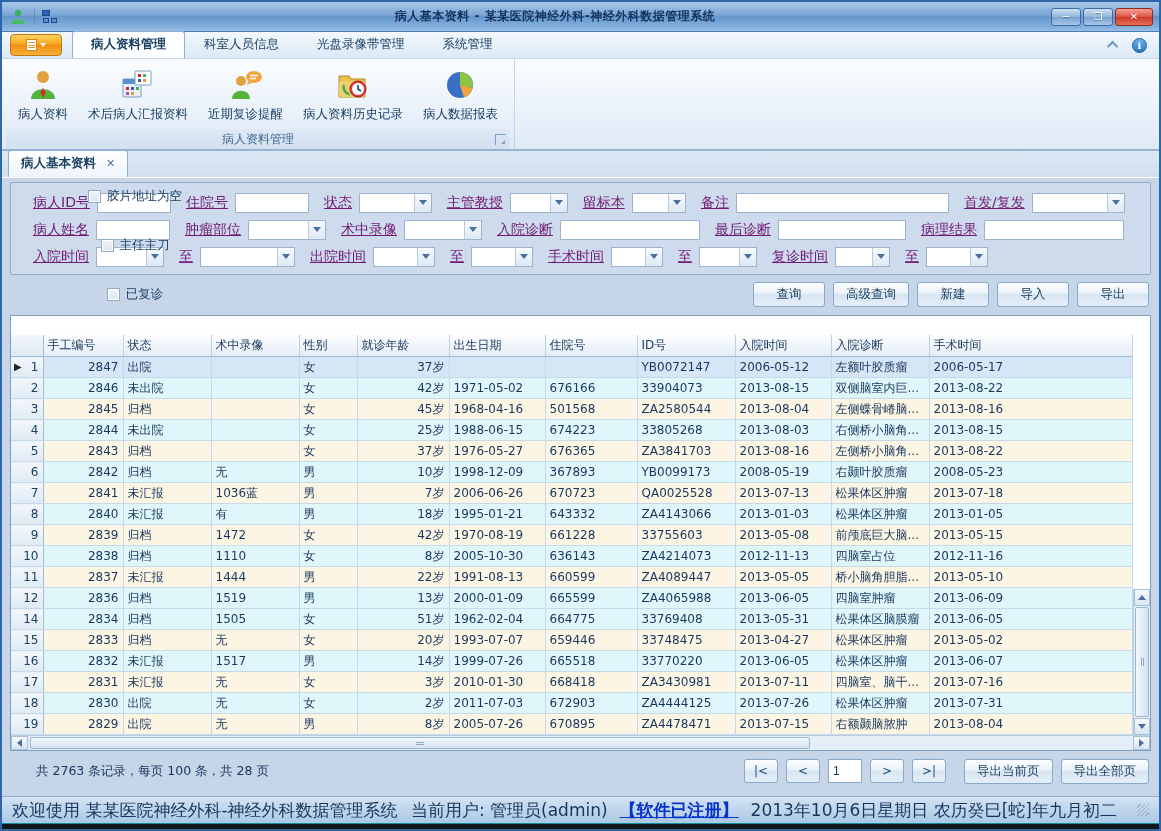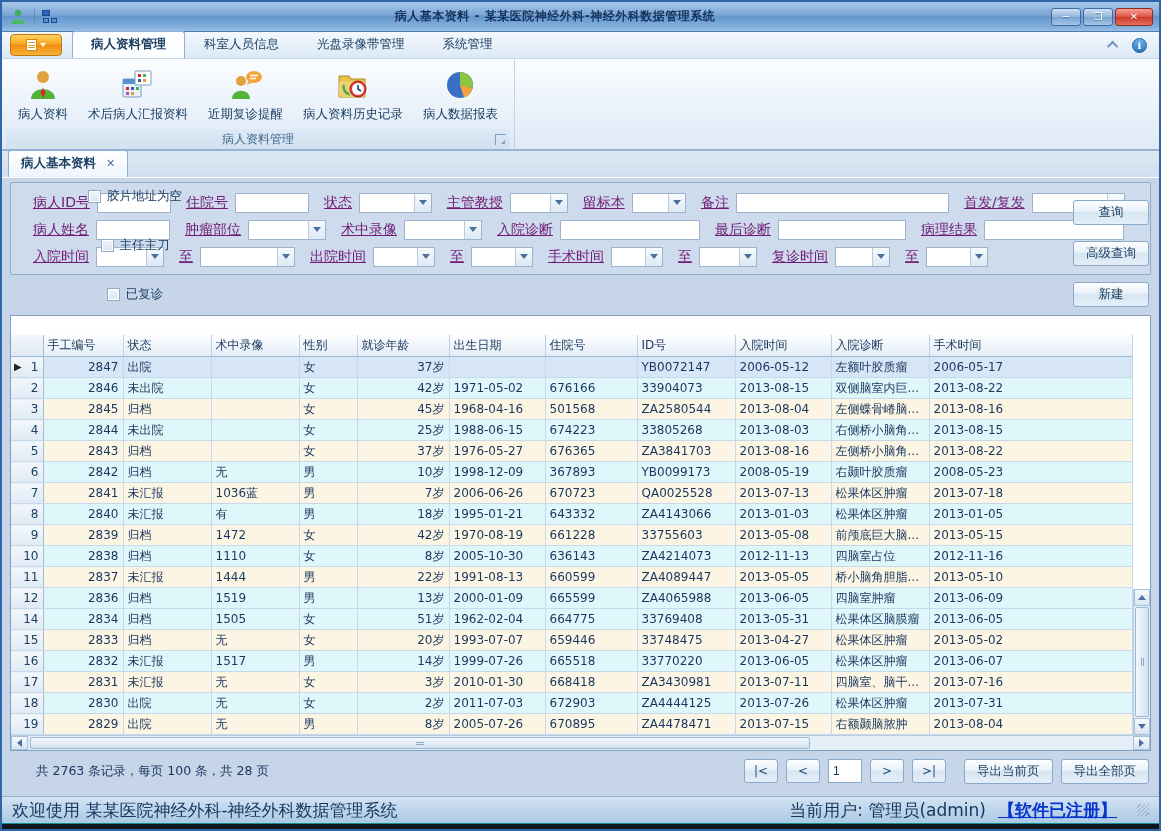--- a/index.html
+++ b/index.html
@@ -62,21 +62,21 @@
   .txt { height:20px; border:1px solid #9cb2cd; background:#fff; font-size:12px; padding:0 3px; color:#17365d; margin-right:15px; }
   .combo { height:20px; background:#fff; border:1px solid #9cb2cd; display:flex; margin-right:15px; }
   .combo .c-val { flex:1; }
   .combo .c-arrow { width:17px; border-left:1px solid #b9cadd; background:linear-gradient(#f6fafd,#dde9f4); display:flex; align-items:center; justify-content:center; }
   .tri-dn { width:0; height:0; border-left:4px solid transparent; border-right:4px solid transparent; border-top:5px solid #4a6f9e; }
 
   .action-row { height:38px; flex:0 0 38px; display:flex; align-items:center; padding:0 2px; }
   .checks { display:flex; align-items:center; gap:32px; margin-left:76px;flex-direction:column; }
   .chk { display:flex; align-items:center; gap:6px; font-size:12.5px; color:#1c3f63; }
   .chk .box { width:13px; height:13px; background:linear-gradient(#eef4fa,#dbe7f2); border:1px solid #93a9c6; box-shadow:inset 0 0 0 1px #fff; }
-  .act-btns { margin-left:auto; display:flex; gap:16px;flex-direction:column; }
+  .act-btns { margin-left:auto; display:flex; gap:8px; }
   .btn { min-width:72px; height:25px; border:1px solid #8aa8c8; border-radius:3px; font-size:12.5px; color:#1c3f63;
     background:linear-gradient(#fcfeff,#e9f1f9 45%,#d8e6f2 50%,#e3eef8); display:flex; align-items:center; justify-content:center; padding:0 12px; }
 
   
   .grid { flex:0 0 436px; height:436px; margin-top:2px; border:1px solid #7fa0c0; background:#fff; display:flex; flex-direction:column; overflow:hidden; }
   .grid-main { flex:1; display:flex; overflow:hidden;align-items:flex-end; }
   .grid-tablewrap { flex:1; overflow:hidden; }
   table.grid-t { border-collapse:collapse; table-layout:fixed; width:100%; }
   .grid-t th, .grid-t td { font-size:12px; color:#17365d; height:21px; padding:0 4px; border-right:1px solid #c5d9ea; border-bottom:1px solid #c5d9ea; overflow:hidden; white-space:nowrap; text-overflow:clip; font-weight:normal; text-align:left; }
   .grid-t th { background:linear-gradient(#fcfdfe,#e4edf6); border-right:1px solid #bdd2e6; border-bottom:1px solid #9fbbd6; height:22px; }
@@ -731,17 +731,18 @@
         <span class="btn">导出全部页</span>
       </span>
     </div>
   </div>
 
   <div class="statusbar">
     <span>欢迎使用 某某医院神经外科-神经外科数据管理系统</span>
     <span class="sb-right">
       <span>当前用户: 管理员(admin)</span>
       <span class="sb-link">【软件已注册】</span>
+      <span>2013年10月6日星期日 农历癸巳[蛇]年九月初二</span>
       <span class="sb-grip"></span>
     </span>
   </div>
   <div class="bottom-strip"></div>
 </div>
 
 </body></html>

